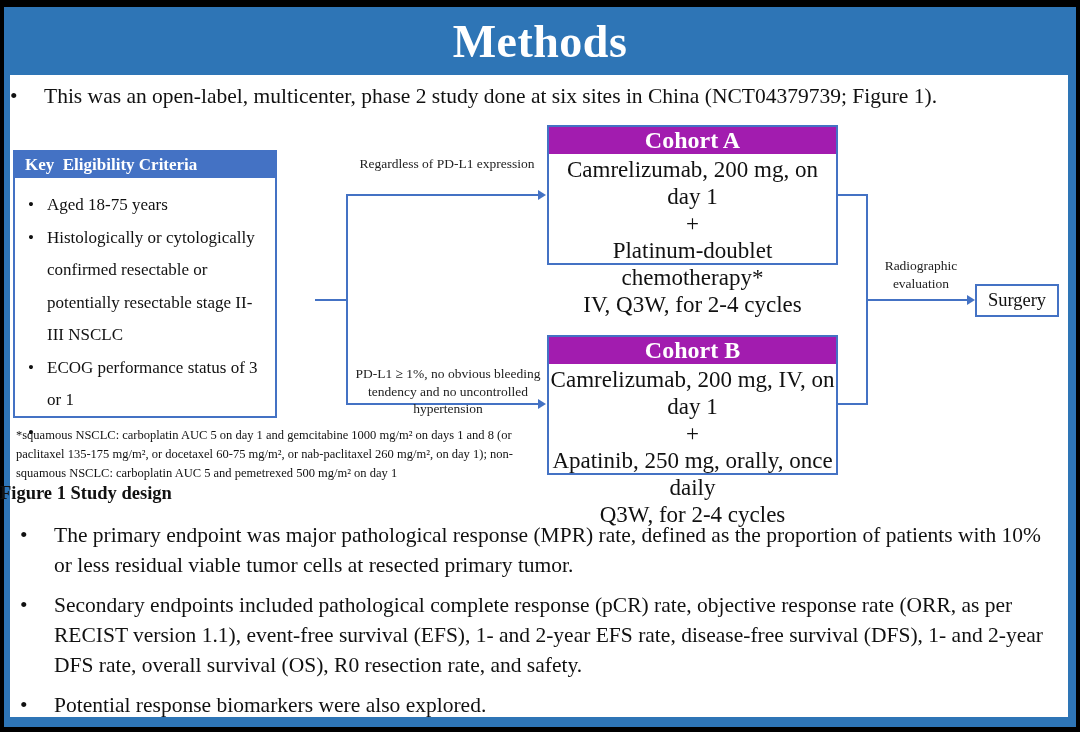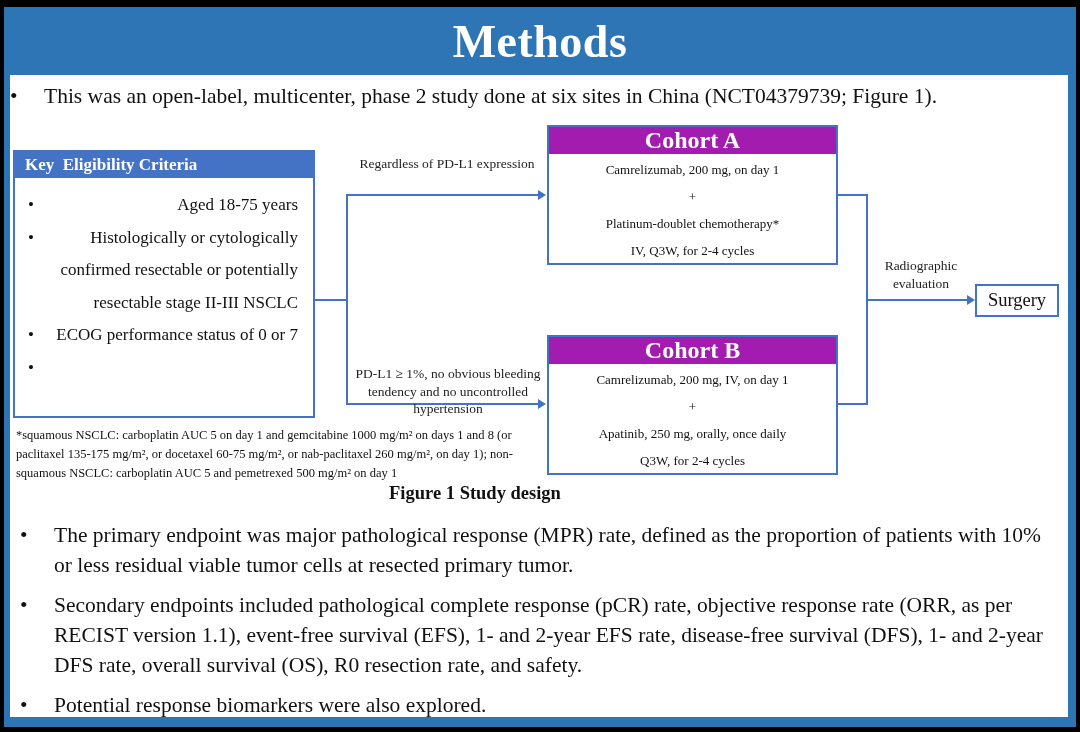--- a/index.html
+++ b/index.html
@@ -28,22 +28,22 @@
   .bottombar{position:absolute;left:4px;top:717px;width:1072px;height:10px;background:#2E75B6;}
 
   
   .bullet{position:absolute;display:flex;font-size:21.5px;line-height:30px;}
   .bullet .mk{width:34px;flex:none;}
   .bullet .mk::before{content:"\2022";}
   .bullet .tx{flex:1;}
 
   
   .elig{
-    position:absolute;left:13px;top:150px;width:302px;height:268px;
-    border:2px solid #4472C4;box-sizing:border-box;background:#fff;text-align:right;
+    position:absolute;left:13px;top:150px;width:264px;height:268px;
+    border:2px solid #4472C4;box-sizing:border-box;background:#fff;
   }
   .elig-h{
     height:26px;background:#4472C4;color:#fff;font-weight:bold;font-size:17px;
     display:flex;align-items:center;padding-left:10px;white-space:pre-wrap;
   }
   .elig-b{padding-top:11px;}
   .eitem{display:flex;font-size:17px;line-height:32.5px;}
   .eitem .emk{width:32px;flex:none;text-align:center;}
   .eitem .emk::before{content:"\2022";}
   .eitem .etx{flex:1;padding-right:15px;}
@@ -51,21 +51,21 @@
   
   .cohort{
     position:absolute;width:291px;height:140px;
     border:2px solid #4472C4;box-sizing:border-box;background:#fff;
   }
   .cohort-h{
     height:27px;background:#a21caf;color:#fff;font-weight:bold;font-size:24px;
     display:flex;align-items:center;justify-content:center;
   }
   .cohort-b{padding-top:2px;}
-  .cline{text-align:center;font-size:13px;line-height:27px;}
+  .cline{text-align:center;font-size:23px;line-height:27px;}
   #cohortA{left:547px;top:125px;}
   #cohortB{left:547px;top:335px;}
 
   
   .surgery{
     position:absolute;left:975px;top:284px;width:84px;height:33px;
     border:2px solid #4472C4;box-sizing:border-box;background:#fff;
     display:flex;align-items:center;justify-content:center;font-size:18.5px;
   }
 
@@ -75,21 +75,21 @@
       border-top:5px solid transparent;border-bottom:5px solid transparent;
       border-left:8px solid #4472C4;}
 
   
   .lbl{position:absolute;text-align:center;font-size:13.5px;line-height:1.3;color:#222;}
   #lblTop{left:357px;top:155px;width:180px;}
   #lblBottom{left:352px;top:345px;width:192px;margin-top:20px;}
   #lblEval{left:868px;top:257px;width:106px;}
 
   .fn{position:absolute;left:16px;top:426px;width:530px;font-size:12.5px;line-height:1.5;}
-  .cap{position:absolute;left:0;top:483px;width:950px;text-align:center;font-weight:bold;font-size:18.5px;}
+  .cap{position:absolute;left:0;top:483px;width:950px;font-weight:bold;font-size:18.5px;}
 </style>
 </head>
 <body>
 
 <div class="slide">
 
   <div class="titlebar">
     <div class="t">Methods</div>
   </div>
 
@@ -109,21 +109,21 @@
         <div class="eitem">
           <span class="emk"></span>
           <span class="etx">Aged 18-75 years</span>
         </div>
         <div class="eitem">
           <span class="emk"></span>
           <span class="etx">Histologically or cytologically confirmed resectable or potentially resectable stage II-III  NSCLC</span>
         </div>
         <div class="eitem">
           <span class="emk"></span>
-          <span class="etx">ECOG performance status of 0 or 7</span>
+          <span class="etx">ECOG performance status of 3 or 1</span>
         </div>
         <div class="eitem">
           <span class="emk"></span>
         </div>
       </div>
     </div>
 
     <div class="cl" style="left:315px;top:299px;width:33px;height:2px;"></div>
     <div class="cl" style="left:346px;top:194px;width:2px;height:211px;"></div>
     <div class="cl" style="left:346px;top:194px;width:192px;height:2px;"></div>

